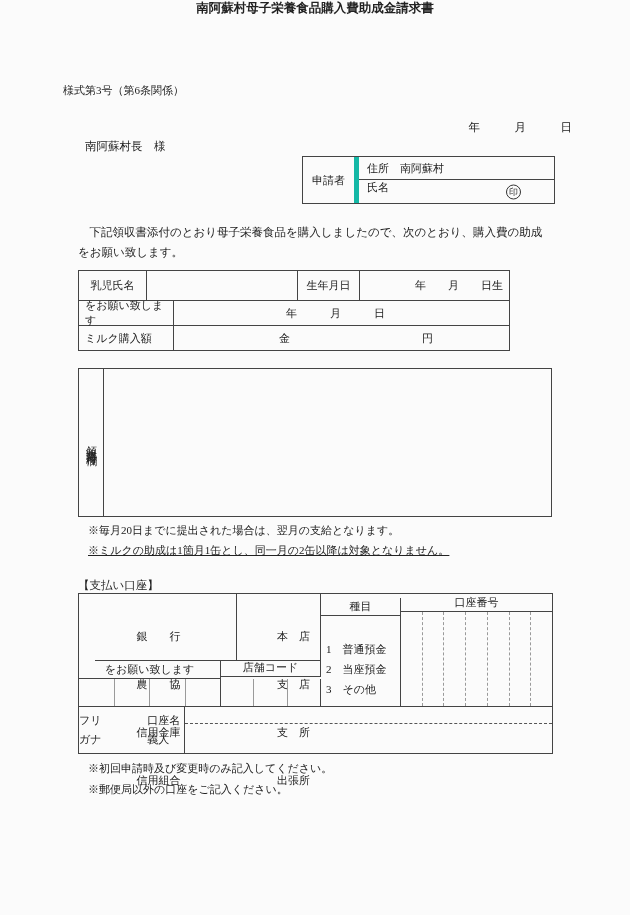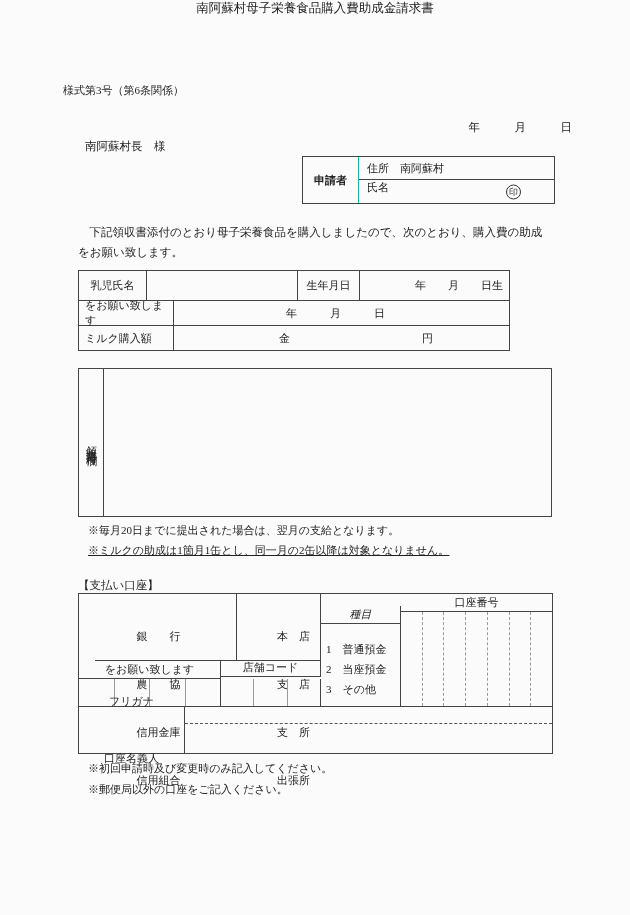--- a/index.html
+++ b/index.html
@@ -8,33 +8,33 @@
     background:#fbfbfb;
     font-family:"Liberation Serif","DejaVu Serif",serif;
     color:#222;
   }
   .page { position:relative; width:630px; height:915px; background:#fbfbfb; overflow:hidden; }
 
   .txt { position:absolute; white-space:pre; font-size:11.5px; color:#222; }
 
   
   .form-number { left:63px; top:83px; font-size:11px; }
-  .form-title  { left:0; top:101px; width:630px; text-align:center; font-size:12.5px; white-space:pre; }
+  .form-title  { left:0; top:101px; width:630px; text-align:center; font-size:12.5px; white-space:pre;font-weight:bold; }
   .date-top    { top:120px; right:58px; font-size:11.5px; }
   .addressee   { left:85px; top:139px; font-size:11.5px; }
 
   
   .applicant {
     position:absolute; left:302px; top:156px; width:253px; height:48px;
     border:1px solid #444; display:grid; grid-template-columns:56px 1fr; grid-template-rows:1fr 1fr;
     font-size:11px;
   }
   .applicant .who {
-    grid-row:1/3; border-right:1px solid #14b8a6;
-    display:flex; align-items:center; justify-content:center;font-weight:bold;
+    grid-row:1/3; border-right:5px solid #14b8a6;
+    display:flex; align-items:center; justify-content:center;
   }
   .applicant .addr { border-bottom:1px solid #444; display:flex; align-items:center; padding-left:8px; }
   .applicant .name { display:flex; align-items:flex-start; padding-left:8px; position:relative; }
   .seal {
     position:absolute; right:33px; top:50%; transform:translateY(-50%);
     width:15px; height:15px; border:1px solid #333; border-radius:50%;
     display:inline-flex; align-items:center; justify-content:center;
     font-size:9px; line-height:1; color:#333;
   }
 
@@ -79,33 +79,33 @@
 
   
   .pay-heading { left:78px; top:578px; font-size:11.5px; }
   .paytable { position:absolute; left:78px; top:593px; width:475px; height:161px; border:1px solid #444; font-size:11px; }
   .pcellabs { position:absolute; }
   .sB { border-right:1px solid #444; }
   .bB { border-bottom:1px solid #444; }
 
   .bank-types   { left:16px; top:0; width:142px; height:67px; text-align:center; padding:2px 14px 0 0; line-height:16px; white-space:pre; }
   .branch-types { left:142px; top:0; width:100px; height:67px; text-align:right; padding:2px 10px 0 0; line-height:16px; white-space:pre; }
-  .type-header  { left:242px; top:12px; width:80px; height:18px; display:flex; align-items:center; justify-content:center;font-style:italic; }
+  .type-header  { left:242px; top:4px; width:80px; height:18px; display:flex; align-items:center; justify-content:center; }
   .num-header   { left:322px; top:0; width:151px; height:18px; display:flex; align-items:center; justify-content:center; }
   .acct-types   { left:242px; top:18px; width:80px; height:95px; display:flex; flex-direction:column; justify-content:flex-end; padding:0 0 7px 5px; line-height:20px; white-space:pre; }
   .num-grid     { left:322px; top:18px; width:151px; height:95px; display:flex; }
   .num-grid div { flex:1; }
   .num-grid div + div { border-left:1px dashed #9a9a9a; }
   .bankcode-h   { left:0; top:67px; width:142px; height:18px; display:flex; align-items:center; justify-content:center; }
   .shopcode-h   { left:142px; top:65px; width:100px; height:18px; display:flex; align-items:center; justify-content:center; }
   .bankcode-box { left:0; top:85px; width:142px; height:28px; display:flex; }
   .shopcode-box { left:142px; top:85px; width:100px; height:28px; display:flex; }
   .bankcode-box div, .shopcode-box div { flex:1; }
   .bankcode-box div + div, .shopcode-box div + div { border-left:1px solid #9a9a9a; }
-  .furigana-label { left:0; top:113px; width:106px; height:46px; display:flex; flex-direction:column; align-items:center; justify-content:center; line-height:19px;gap:38px; }
+  .furigana-label { left:0; top:113px; width:106px; height:46px; display:flex; flex-direction:row; align-items:center; justify-content:center; line-height:19px;gap:38px; }
   .name-area    { left:106px; top:113px; width:367px; height:46px; }
   .name-area .dash { position:absolute; left:0; right:0; top:16px; border-top:1px dashed #555; }
 
   .noteC { left:88px; top:761px; }
   .noteD { left:88px; top:782px; }
 </style>
 </head>
 <body>
 
 <div class="page">

